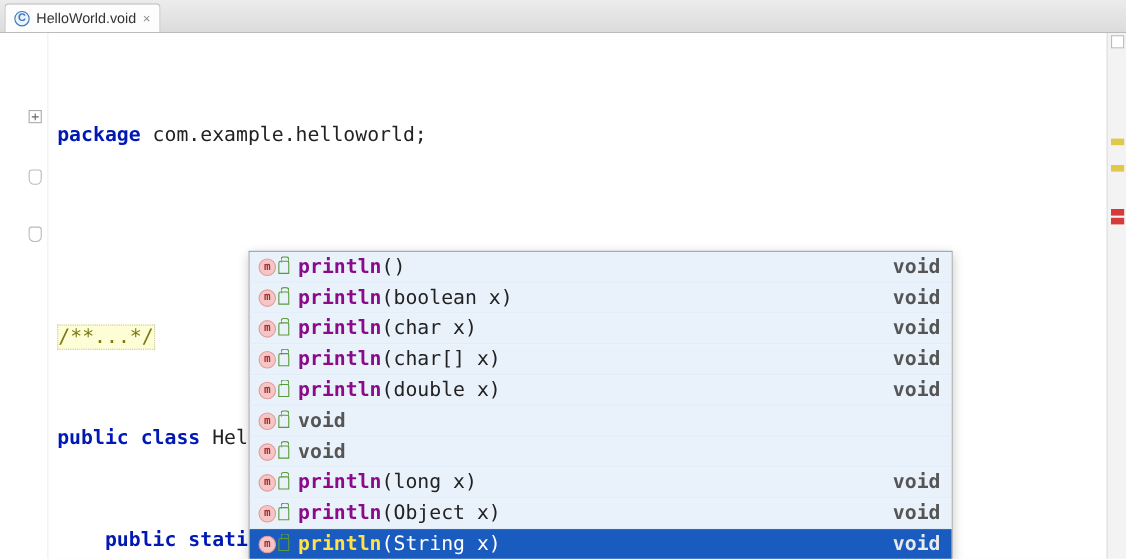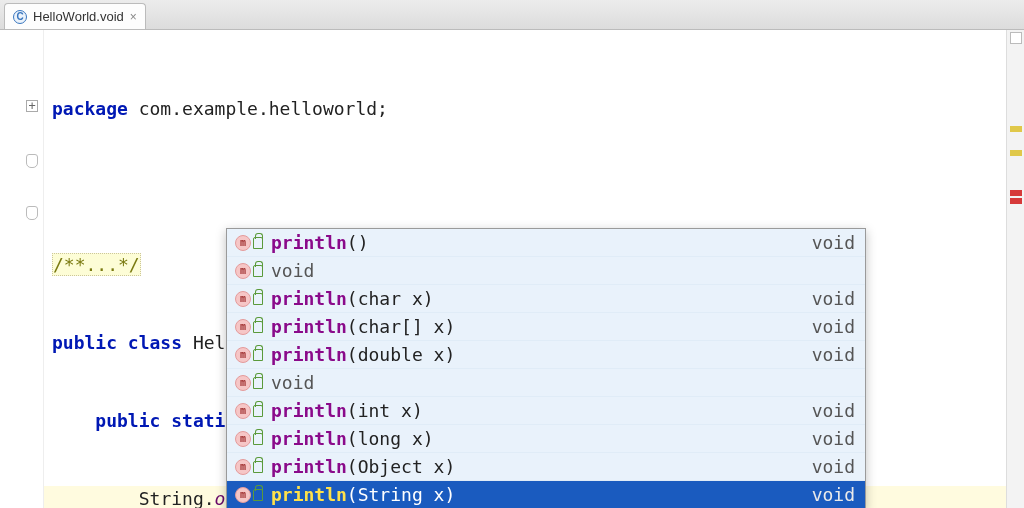--- a/index.html
+++ b/index.html
@@ -58,21 +58,21 @@
     position: relative;
   }
   .code {
     flex: 1;
     padding-top: 14px;
     white-space: pre;
     line-height: 26px;
     color:#222;
     position: relative;
   }
-  .line { padding-left: 8px; height:26px; }
+  .line { padding-left: 8px; height:26px;margin-top:14px; }
   .hl-line { background:#fffbdf; }
   .kw { color:#0018b4; font-weight:bold; }
   .pkg { color:#222; }
   .cmt { color:#7a7a10; background:#fdfdd6; border:1px dotted #ccc69a;}
   .field-italic { font-style: italic; color:#6a0a6a; }
   .caret {
     display:inline-block;
     width:2px; height:20px;
     background:#000;
     vertical-align:middle;
@@ -156,21 +156,21 @@
     border-radius:2px 2px 0 0;
     position:relative;
   }
   .ic-lock:after{
     content:"";position:absolute;top:-5px;left:1px;
     width:6px;height:5px;border:1px solid #5a9a3a;border-bottom:none;border-radius:3px 3px 0 0;
   }
   .sig { flex:1; }
   .sig .match { color:#8a0a8a; font-weight:bold; }
   .popup-item.selected .sig .match { color:#ffe14a; }
-  .ret { color:#555; }
+  .ret { color:#555;font-weight:bold; }
   .popup-item.selected .ret { color:#eaeaea; }
 </style>
 </head>
 <body>
 
 <div class="tabbar">
   <div class="tab">
     <span class="file-icon">C</span>
     <span>HelloWorld.void</span>
     <span class="close">×</span>
@@ -202,20 +202,21 @@
             <span class="ic-lock"></span>
           </span>
           <span class="sig"><span class="match">println</span>()</span>
           <span class="ret">void</span>
         </div>
         <div class="popup-item">
           <span class="ic-row">
             <span class="ic-m">m</span>
             <span class="ic-lock"></span>
           </span>
+          <span class="sig"><span class="match">println</span>(boolean x)</span>
           <span class="ret">void</span>
         </div>
         <div class="popup-item">
           <span class="ic-row">
             <span class="ic-m">m</span>
             <span class="ic-lock"></span>
           </span>
           <span class="sig"><span class="match">println</span>(char x)</span>
           <span class="ret">void</span>
         </div>
@@ -240,21 +241,20 @@
             <span class="ic-m">m</span>
             <span class="ic-lock"></span>
           </span>
           <span class="ret">void</span>
         </div>
         <div class="popup-item">
           <span class="ic-row">
             <span class="ic-m">m</span>
             <span class="ic-lock"></span>
           </span>
-          <span class="sig"><span class="match">println</span>(int x)</span>
           <span class="ret">void</span>
         </div>
         <div class="popup-item">
           <span class="ic-row">
             <span class="ic-m">m</span>
             <span class="ic-lock"></span>
           </span>
           <span class="sig"><span class="match">println</span>(long x)</span>
           <span class="ret">void</span>
         </div>

